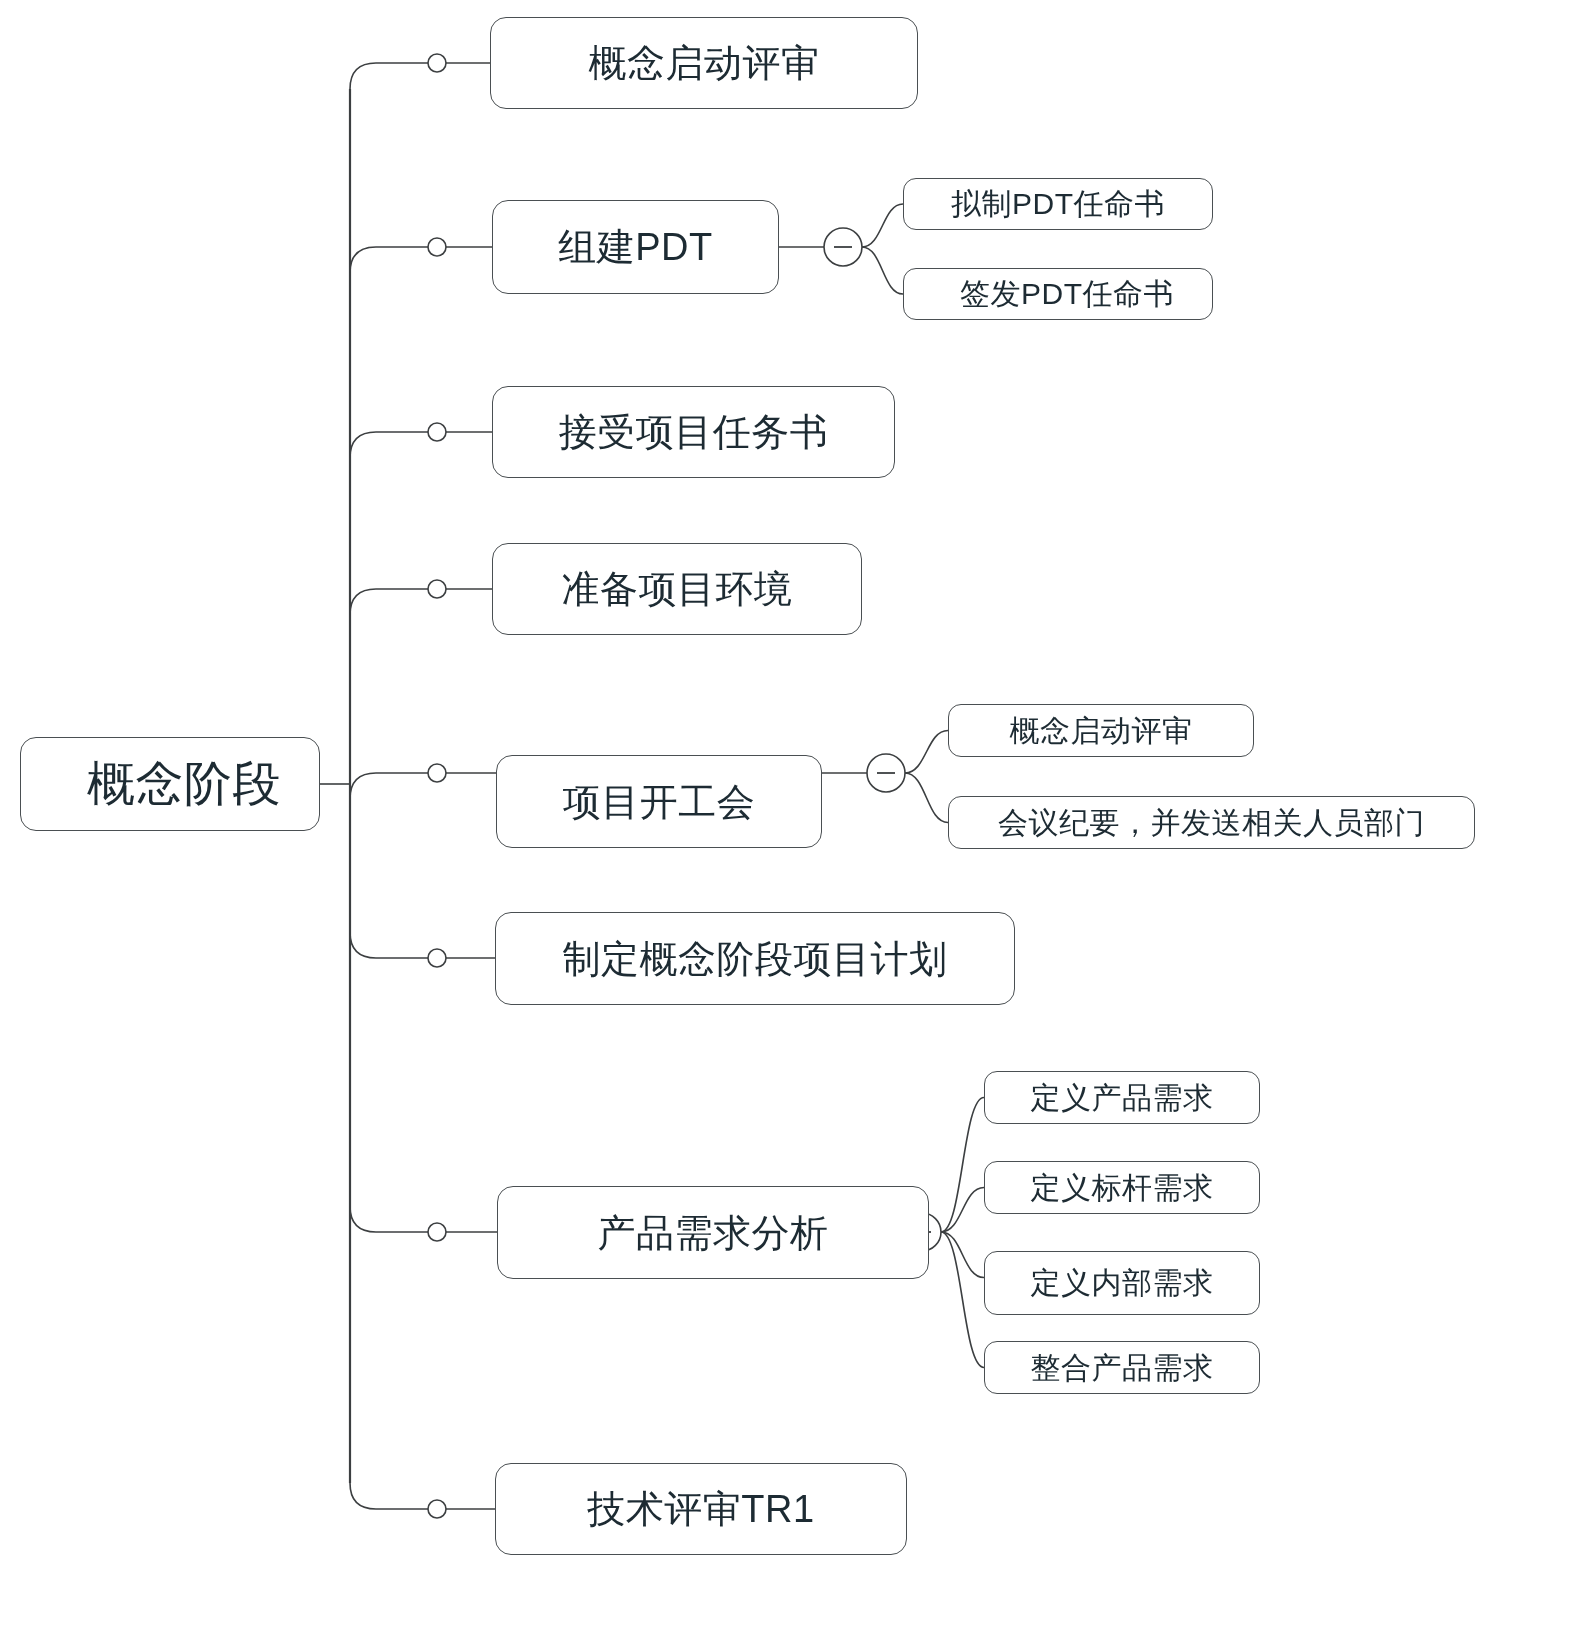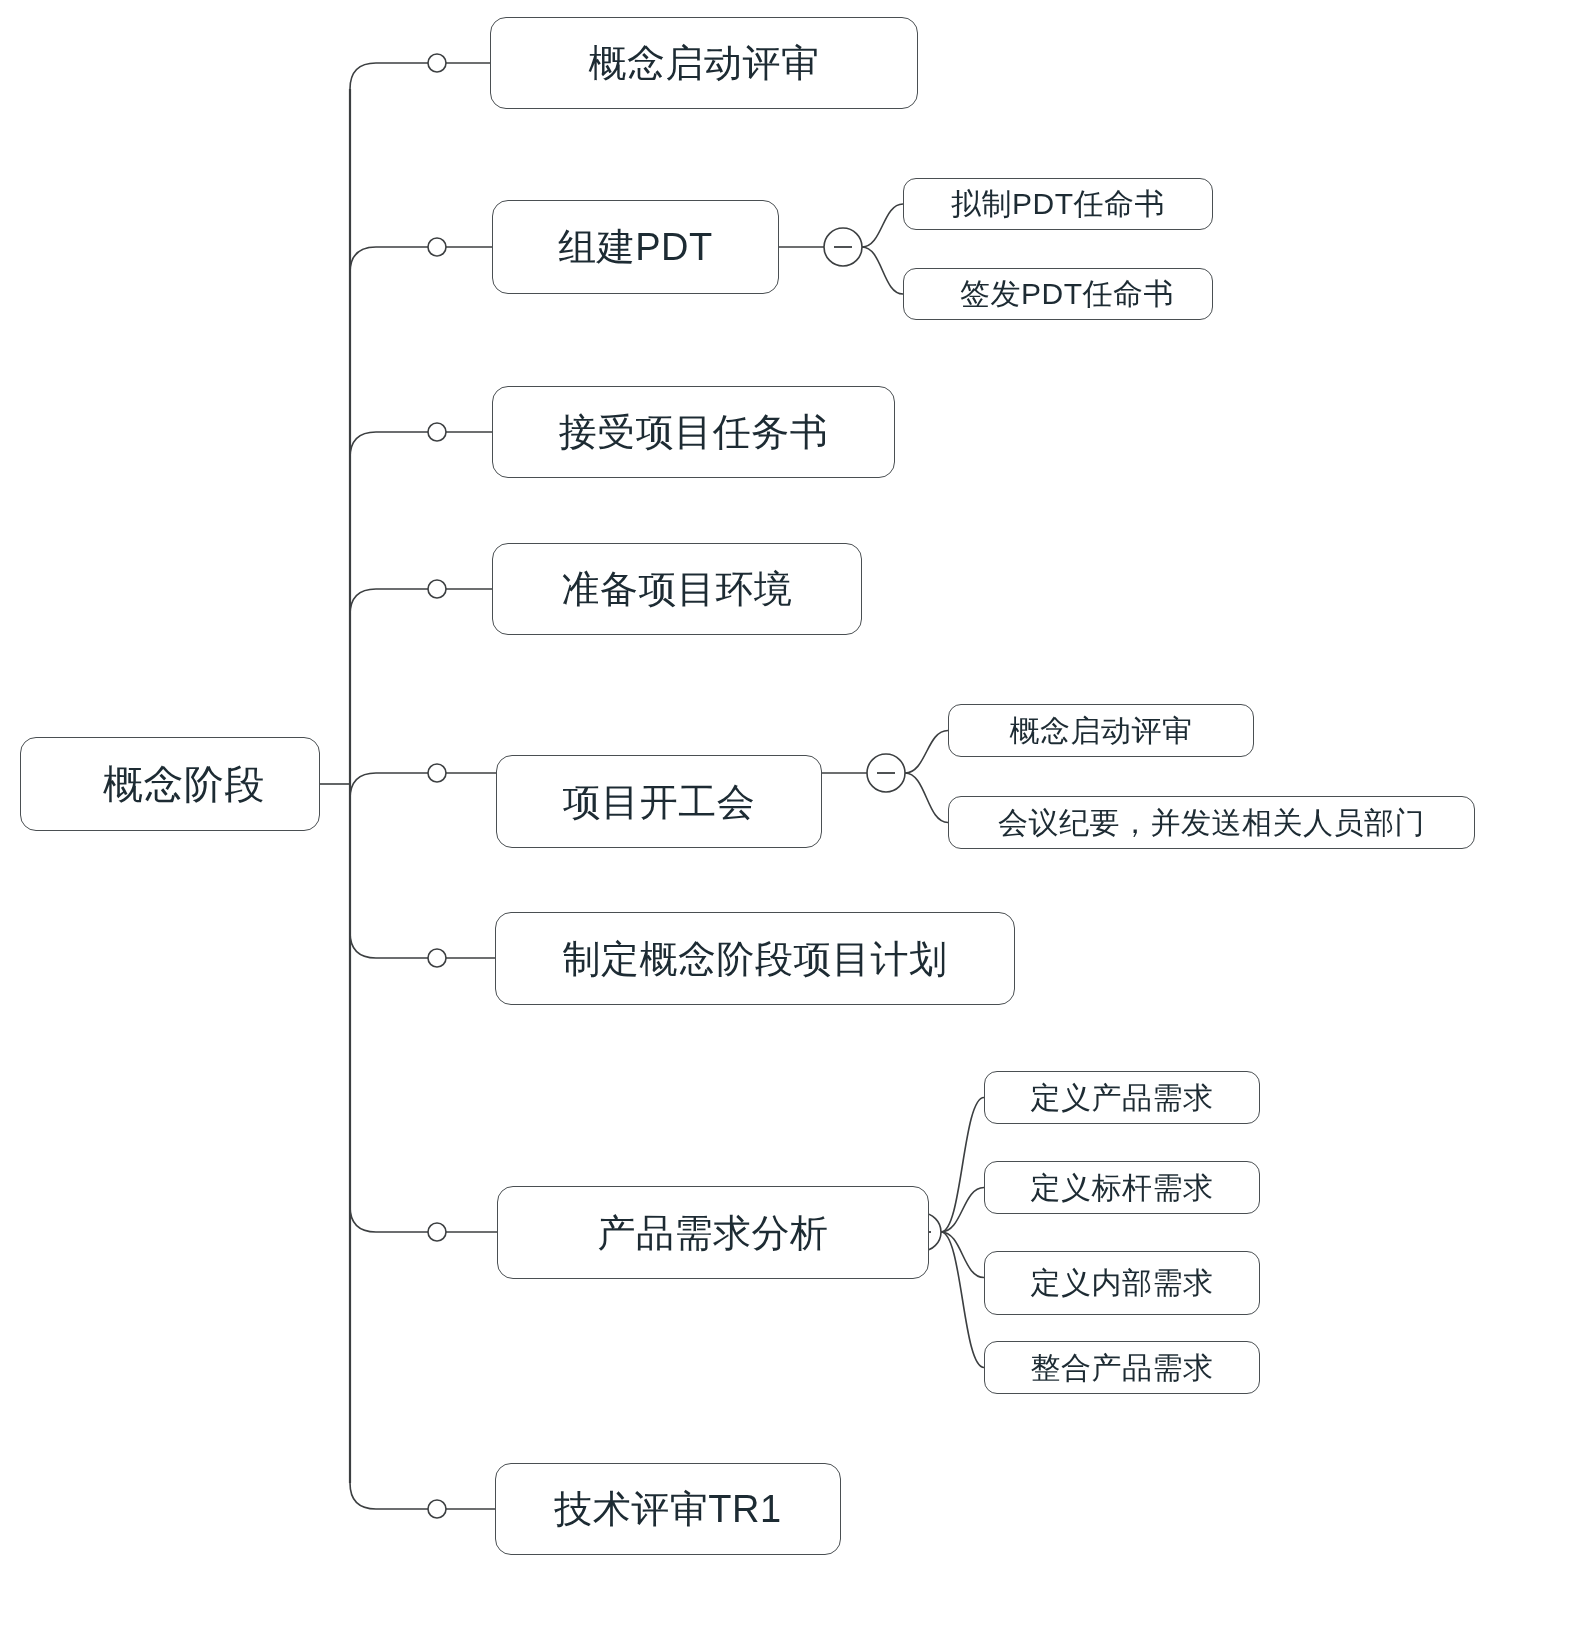--- a/index.html
+++ b/index.html
@@ -57,21 +57,21 @@
     border-radius: 14px;
     display: flex;
     align-items: center;
     justify-content: center;
     color: #1d2b33;
     white-space: nowrap;
     letter-spacing: 0.5px;
   }
   .node-box.root {
     border-radius: 16px;
-    font-size: 40px;
+    font-size: 48px;
     padding-left: 28px;
   }
   .node-box.level1 {
     font-size: 38px;
     border-radius: 16px;
   }
   .node-box.level2 {
     font-size: 30px;
     border-radius: 13px;
   }
@@ -171,17 +171,17 @@
       </div>
       <div class="node-box level2" style="left: 984px; top: 1161px; width: 276px; height: 53px;">
         <span class="node-label">定义标杆需求</span>
       </div>
       <div class="node-box level2" style="left: 984px; top: 1251px; width: 276px; height: 64px; align-items: center;">
         <span class="node-label">定义内部需求</span>
       </div>
       <div class="node-box level2" style="left: 984px; top: 1341px; width: 276px; height: 53px;">
         <span class="node-label">整合产品需求</span>
       </div>
-      <div class="node-box level1" style="left: 495px; top: 1463px; width: 346px; height: 92px;">
+      <div class="node-box level1" style="left: 495px; top: 1463px; width: 412px; height: 92px;">
         <span class="node-label">技术评审TR1</span>
       </div>
     </div>
 </div>
 
 </body></html>

